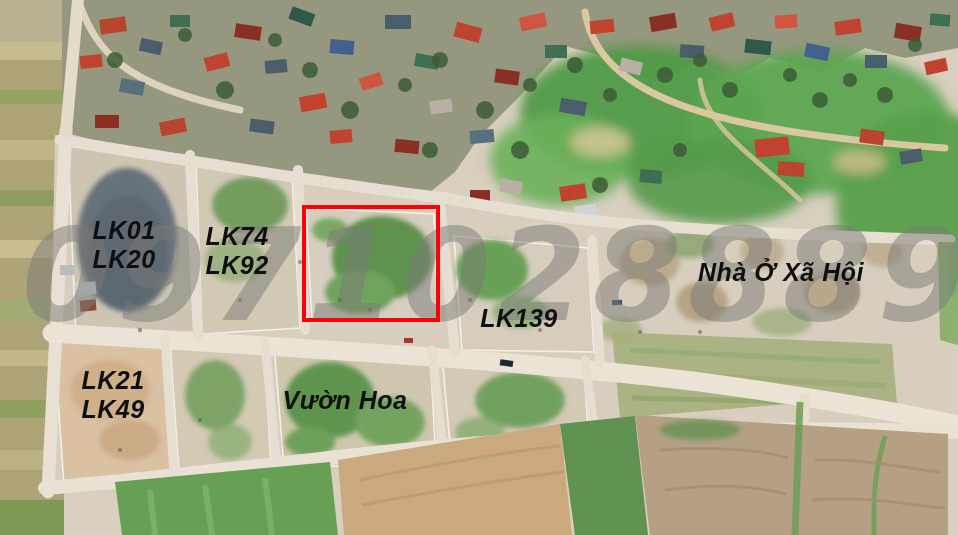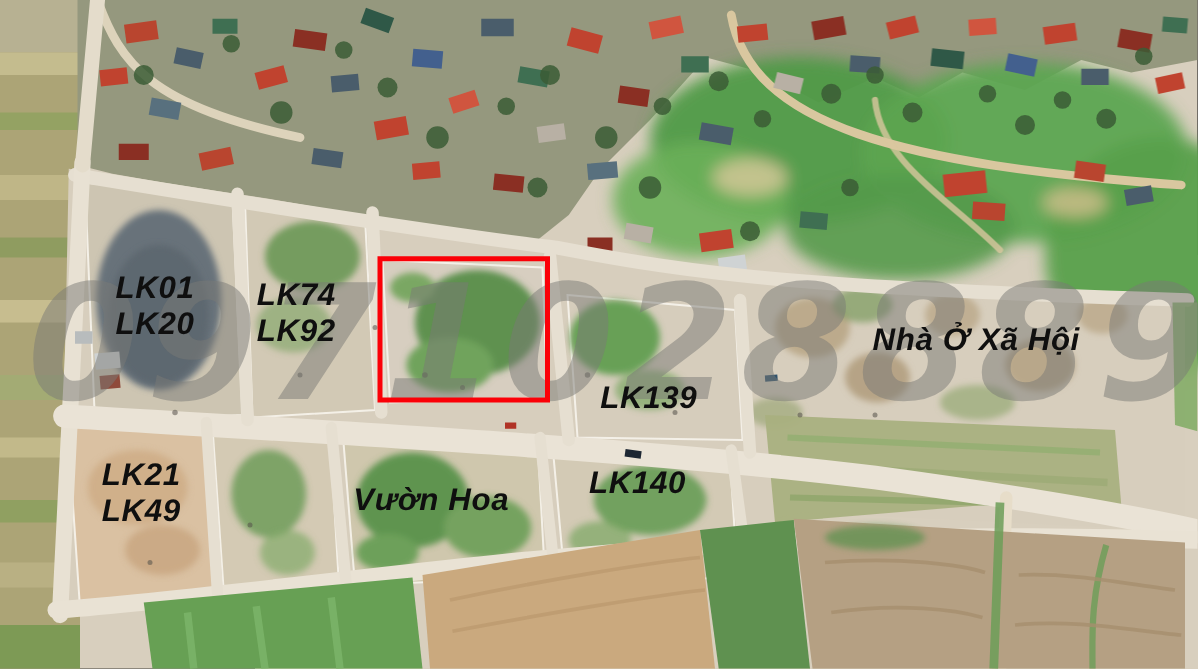--- a/index.html
+++ b/index.html
@@ -281,21 +281,21 @@
   <span>Nhà Ở Xã Hội</span>
 </div>
 <div class="label" style="left:113px;top:366px">
   <span>LK21</span><br>
   <span>LK49</span>
 </div>
 <div class="label" style="left:345px;top:386px">
   <span>Vườn Hoa</span>
 </div>
 <div class="label" style="left:510px;top:372px">
-  <span>LK140</span><br>
+  <br>
 </div>
 <div class="label" style="left:752px;top:339px">
   <br>
 </div>
 
 <div class="hl-box" style="left: 302px; top: 205px; width: 138px; height: 117px; border-color: rgb(251, 0, 7);"></div>
 
 </div>
 
 </body></html>

